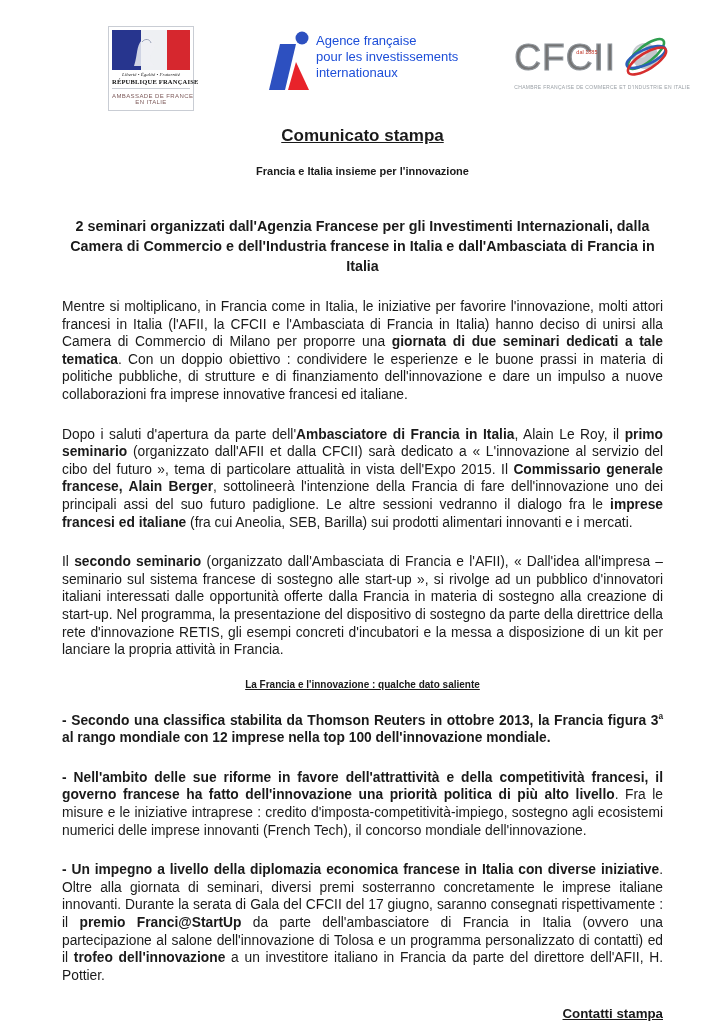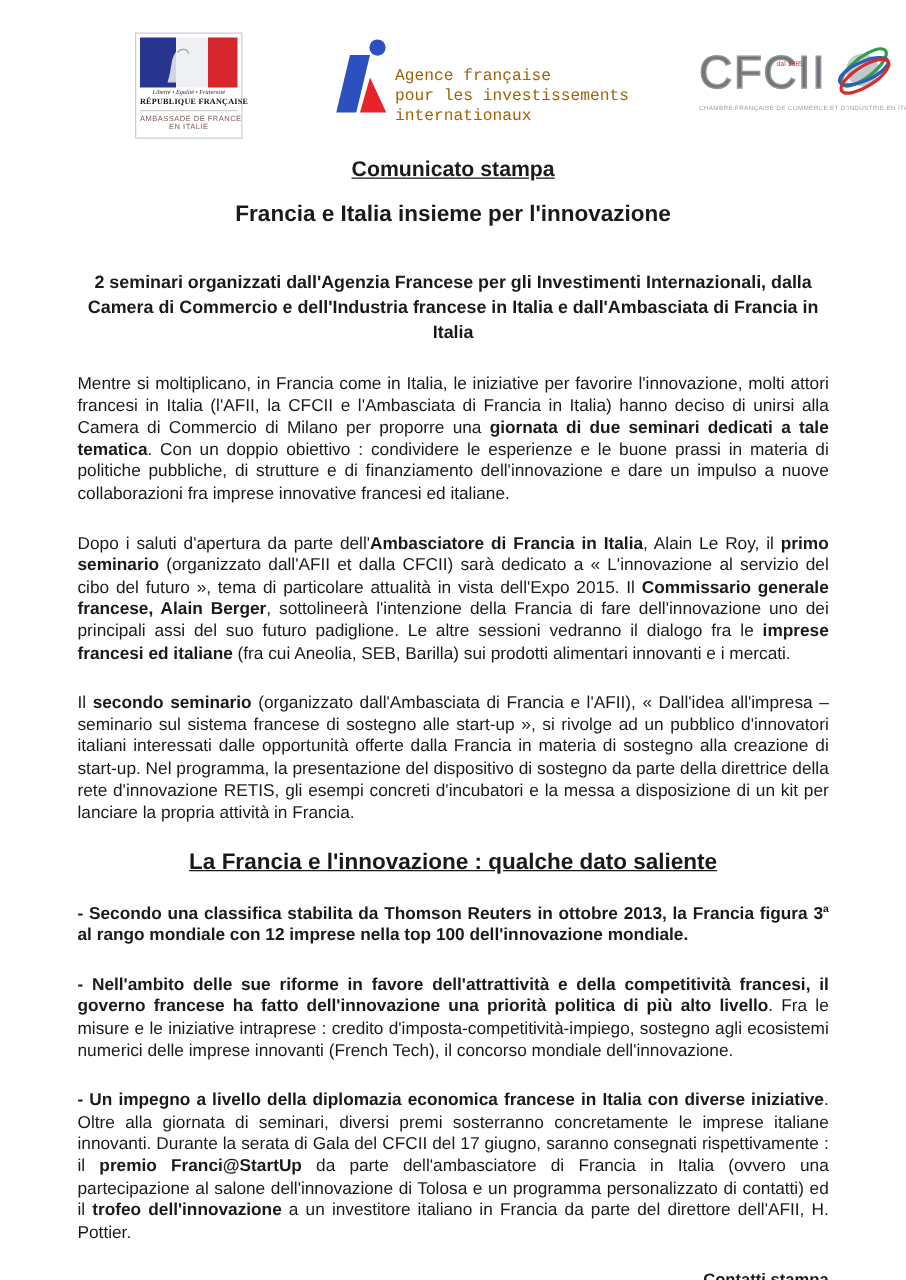--- a/index.html
+++ b/index.html
@@ -28,47 +28,47 @@
   .emb-republique { font-family: "Liberation Serif", serif; font-weight: bold;
     font-size: 6.5px; color: #111; letter-spacing: .2px; white-space: nowrap;
     border-bottom: 1px solid #c9cdd4; padding-bottom: 3px; margin-top: 1px; }
   .emb-name { font-size: 6px; color: #7d5a5a; letter-spacing: .4px;
     margin-top: 4px; white-space: nowrap; }
   .emb-name2 { font-size: 6px; color: #7d5a5a; letter-spacing: .4px; white-space: nowrap; }
 
   
   .logo-afii { margin-left: 72px; margin-top: 4px; display: flex; align-items: flex-start; flex: none; }
   .afii-mark { width: 46px; height: 66px; flex: none; }
-  .afii-text { font-family: Liberation Mono, monospace; font-size: 13px;
-    line-height: 16px; color: #a16207; margin-top: 23px; margin-left: 4px; }
+  .afii-text { font-family: Liberation Sans, sans-serif; font-size: 13px;
+    line-height: 16px; color: #1d4ed8; margin-top: 3px; margin-left: 4px; }
 
   
   .logo-cfcii { margin-left: 56px; margin-top: 10px; flex: none; width: 156px; }
   .cfcii-top { position: relative; height: 46px; }
   .cfcii-acronym {
     font-family: "Liberation Sans", sans-serif; font-size: 37px; line-height: 44px;
     font-weight: 400; letter-spacing: 1px; color: #737373;
     -webkit-text-stroke: 1.2px #8f959b;
   }
   .cfcii-since { position: absolute; left: 62px; top: 13px; font-size: 5.5px;
     color: #c0392b; white-space: nowrap; }
   .cfcii-globe { position: absolute; right: -2px; top: -8px; }
   .cfcii-subtitle { font-size: 5px; color: #9aa0a6; letter-spacing: .3px;
     white-space: nowrap; margin-top: 2px; }
 
   
   .title { text-align: center; font-size: 17px; font-weight: bold;
     text-decoration: underline; margin-top: 15px; }
-  .headline { text-align: center; font-weight: bold; font-size: 18px;
+  .headline { text-align: center; font-weight: bold; font-size: 11px;
     line-height: 20px; margin-top: 15px; }
   .subheadline { text-align: center; font-weight: bold; font-size: 14.3px;
     line-height: 20px; margin-top: 35px; }
 
   .para { font-size: 13.8px; line-height: 17.6px; text-align: justify; margin-top: 22px; }
-  .section-heading { text-align: center; font-size: 18px; font-weight: bold;
+  .section-heading { text-align: center; font-size: 10px; font-weight: bold;
     text-decoration: underline; margin-top: 20px; }
   .b { font-weight: bold; }
   sup { font-size: 60%; vertical-align: super; line-height: 0; }
 
   .contacts-heading { text-align: right; font-size: 13.3px; font-weight: bold;
     text-decoration: underline; margin-top: 22px; }
 </style>
 </head>
 <body>
 

